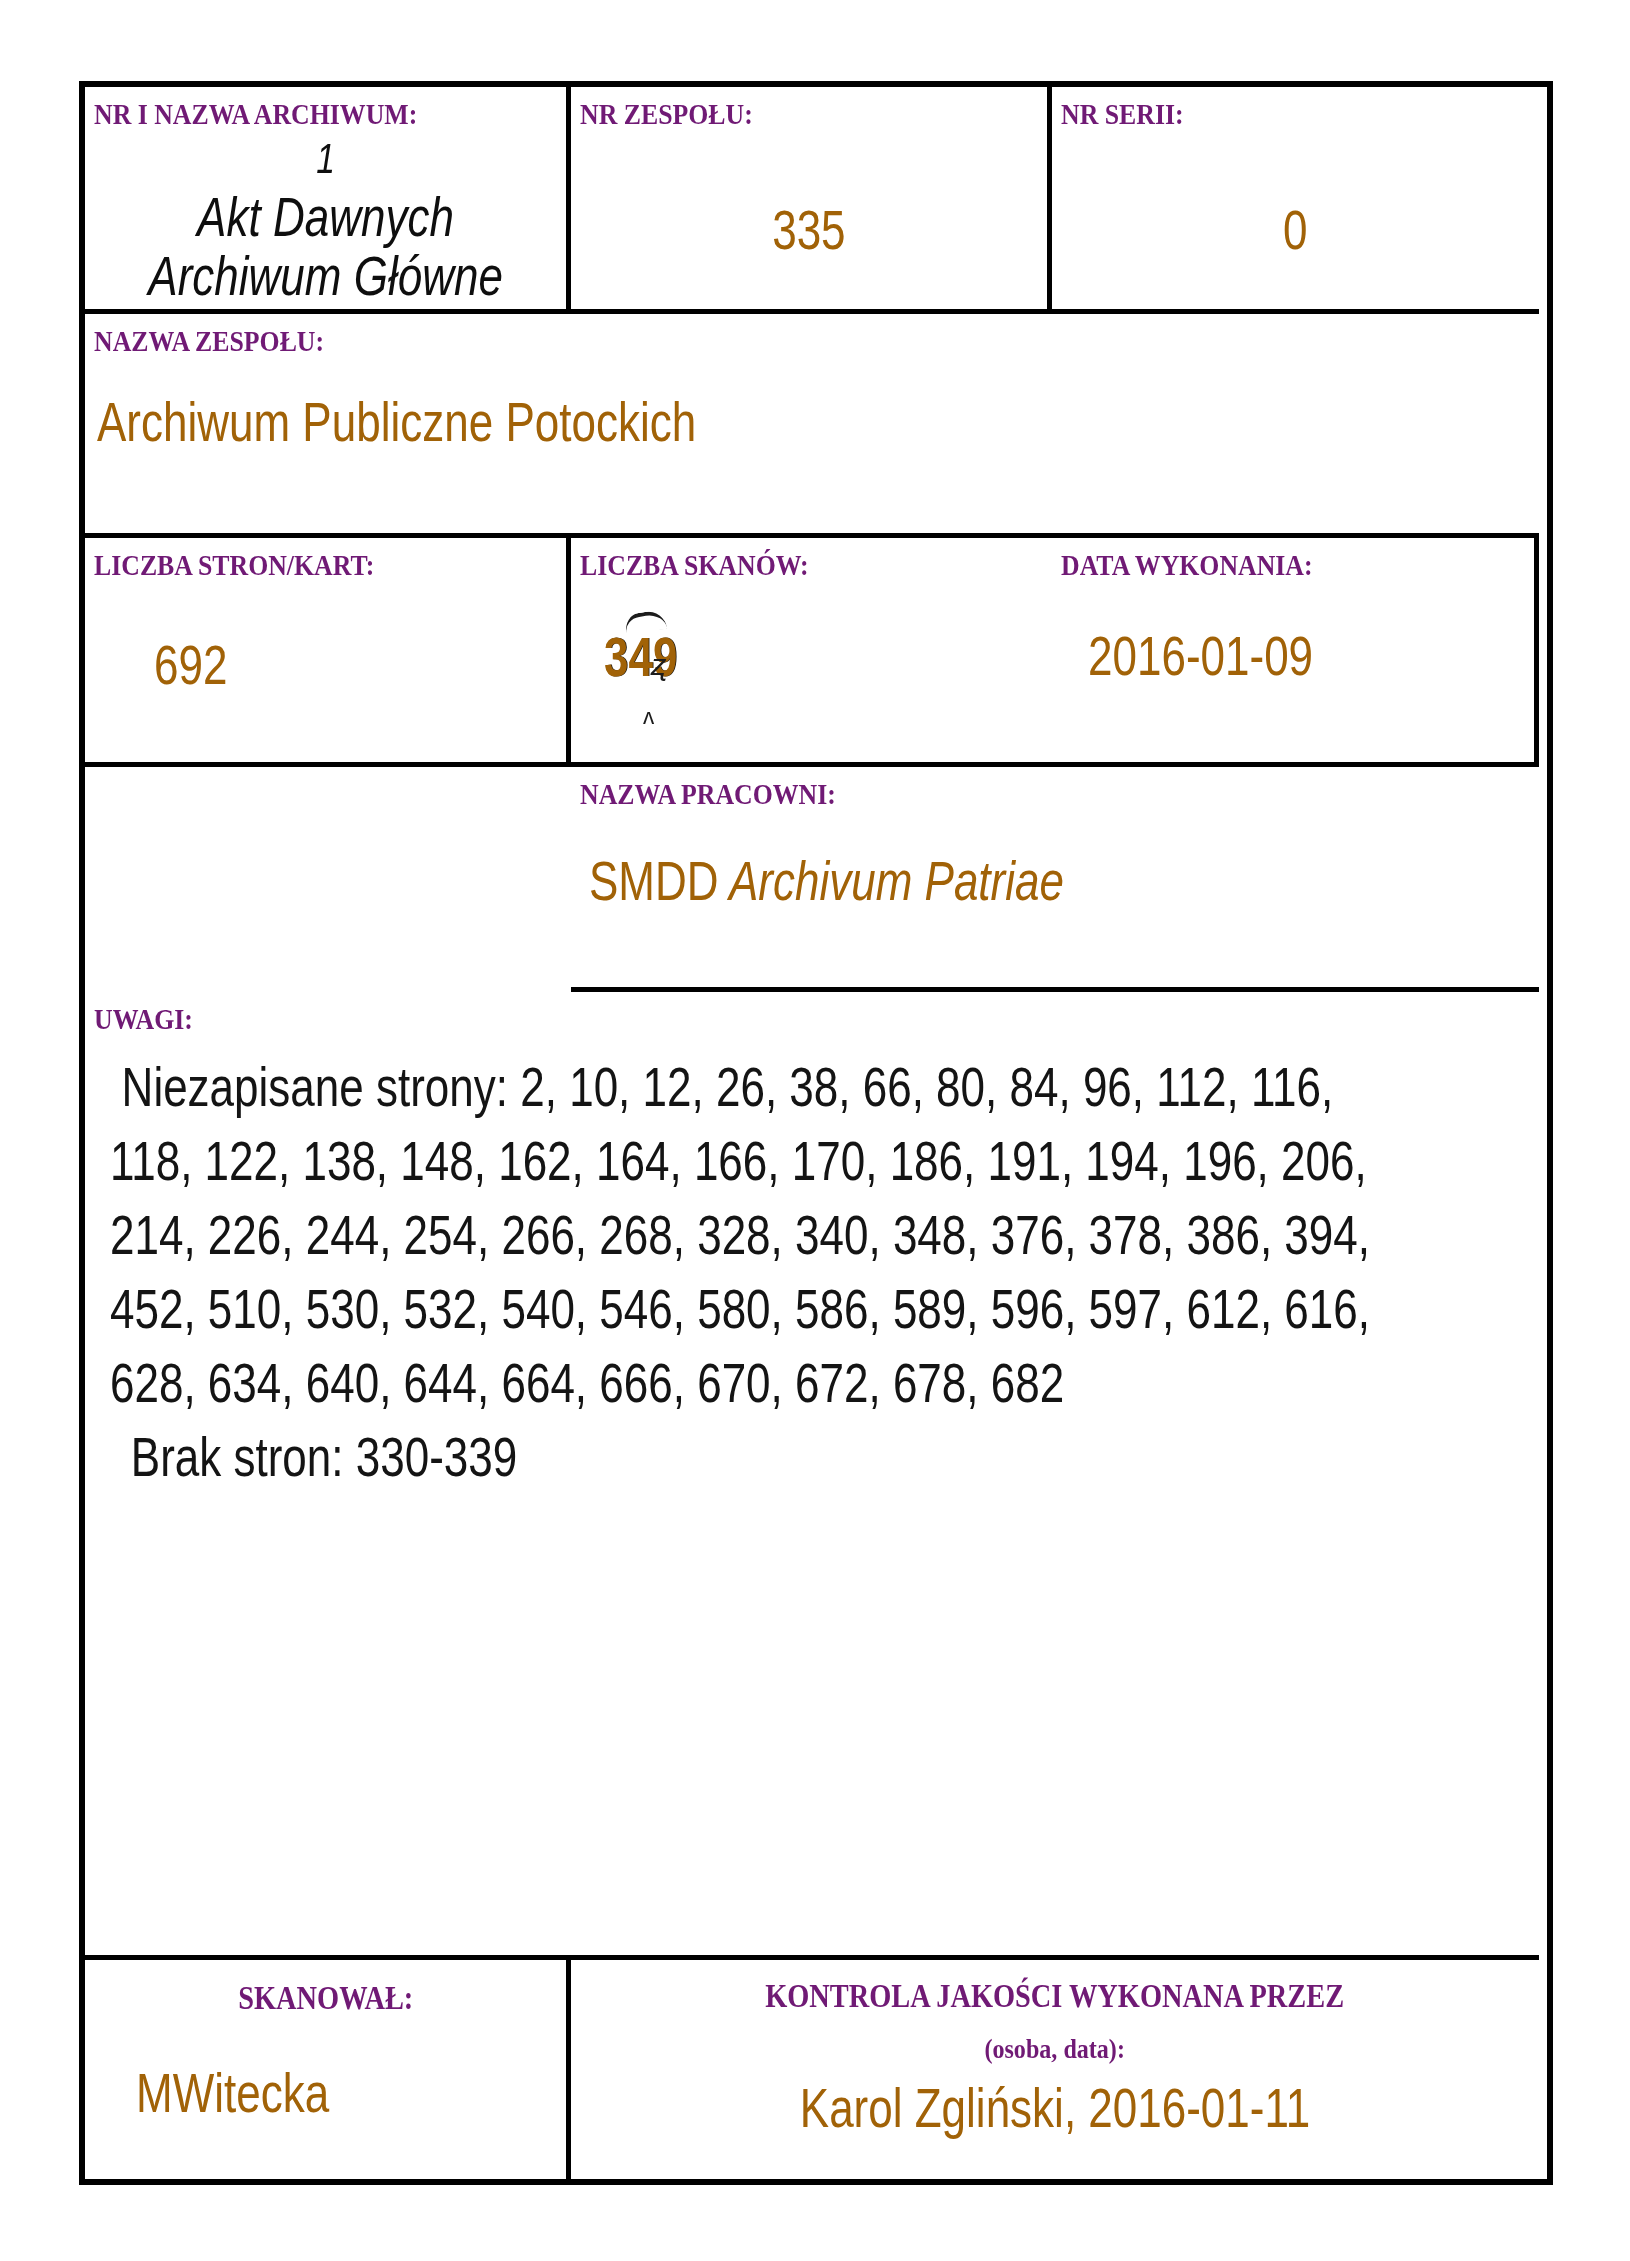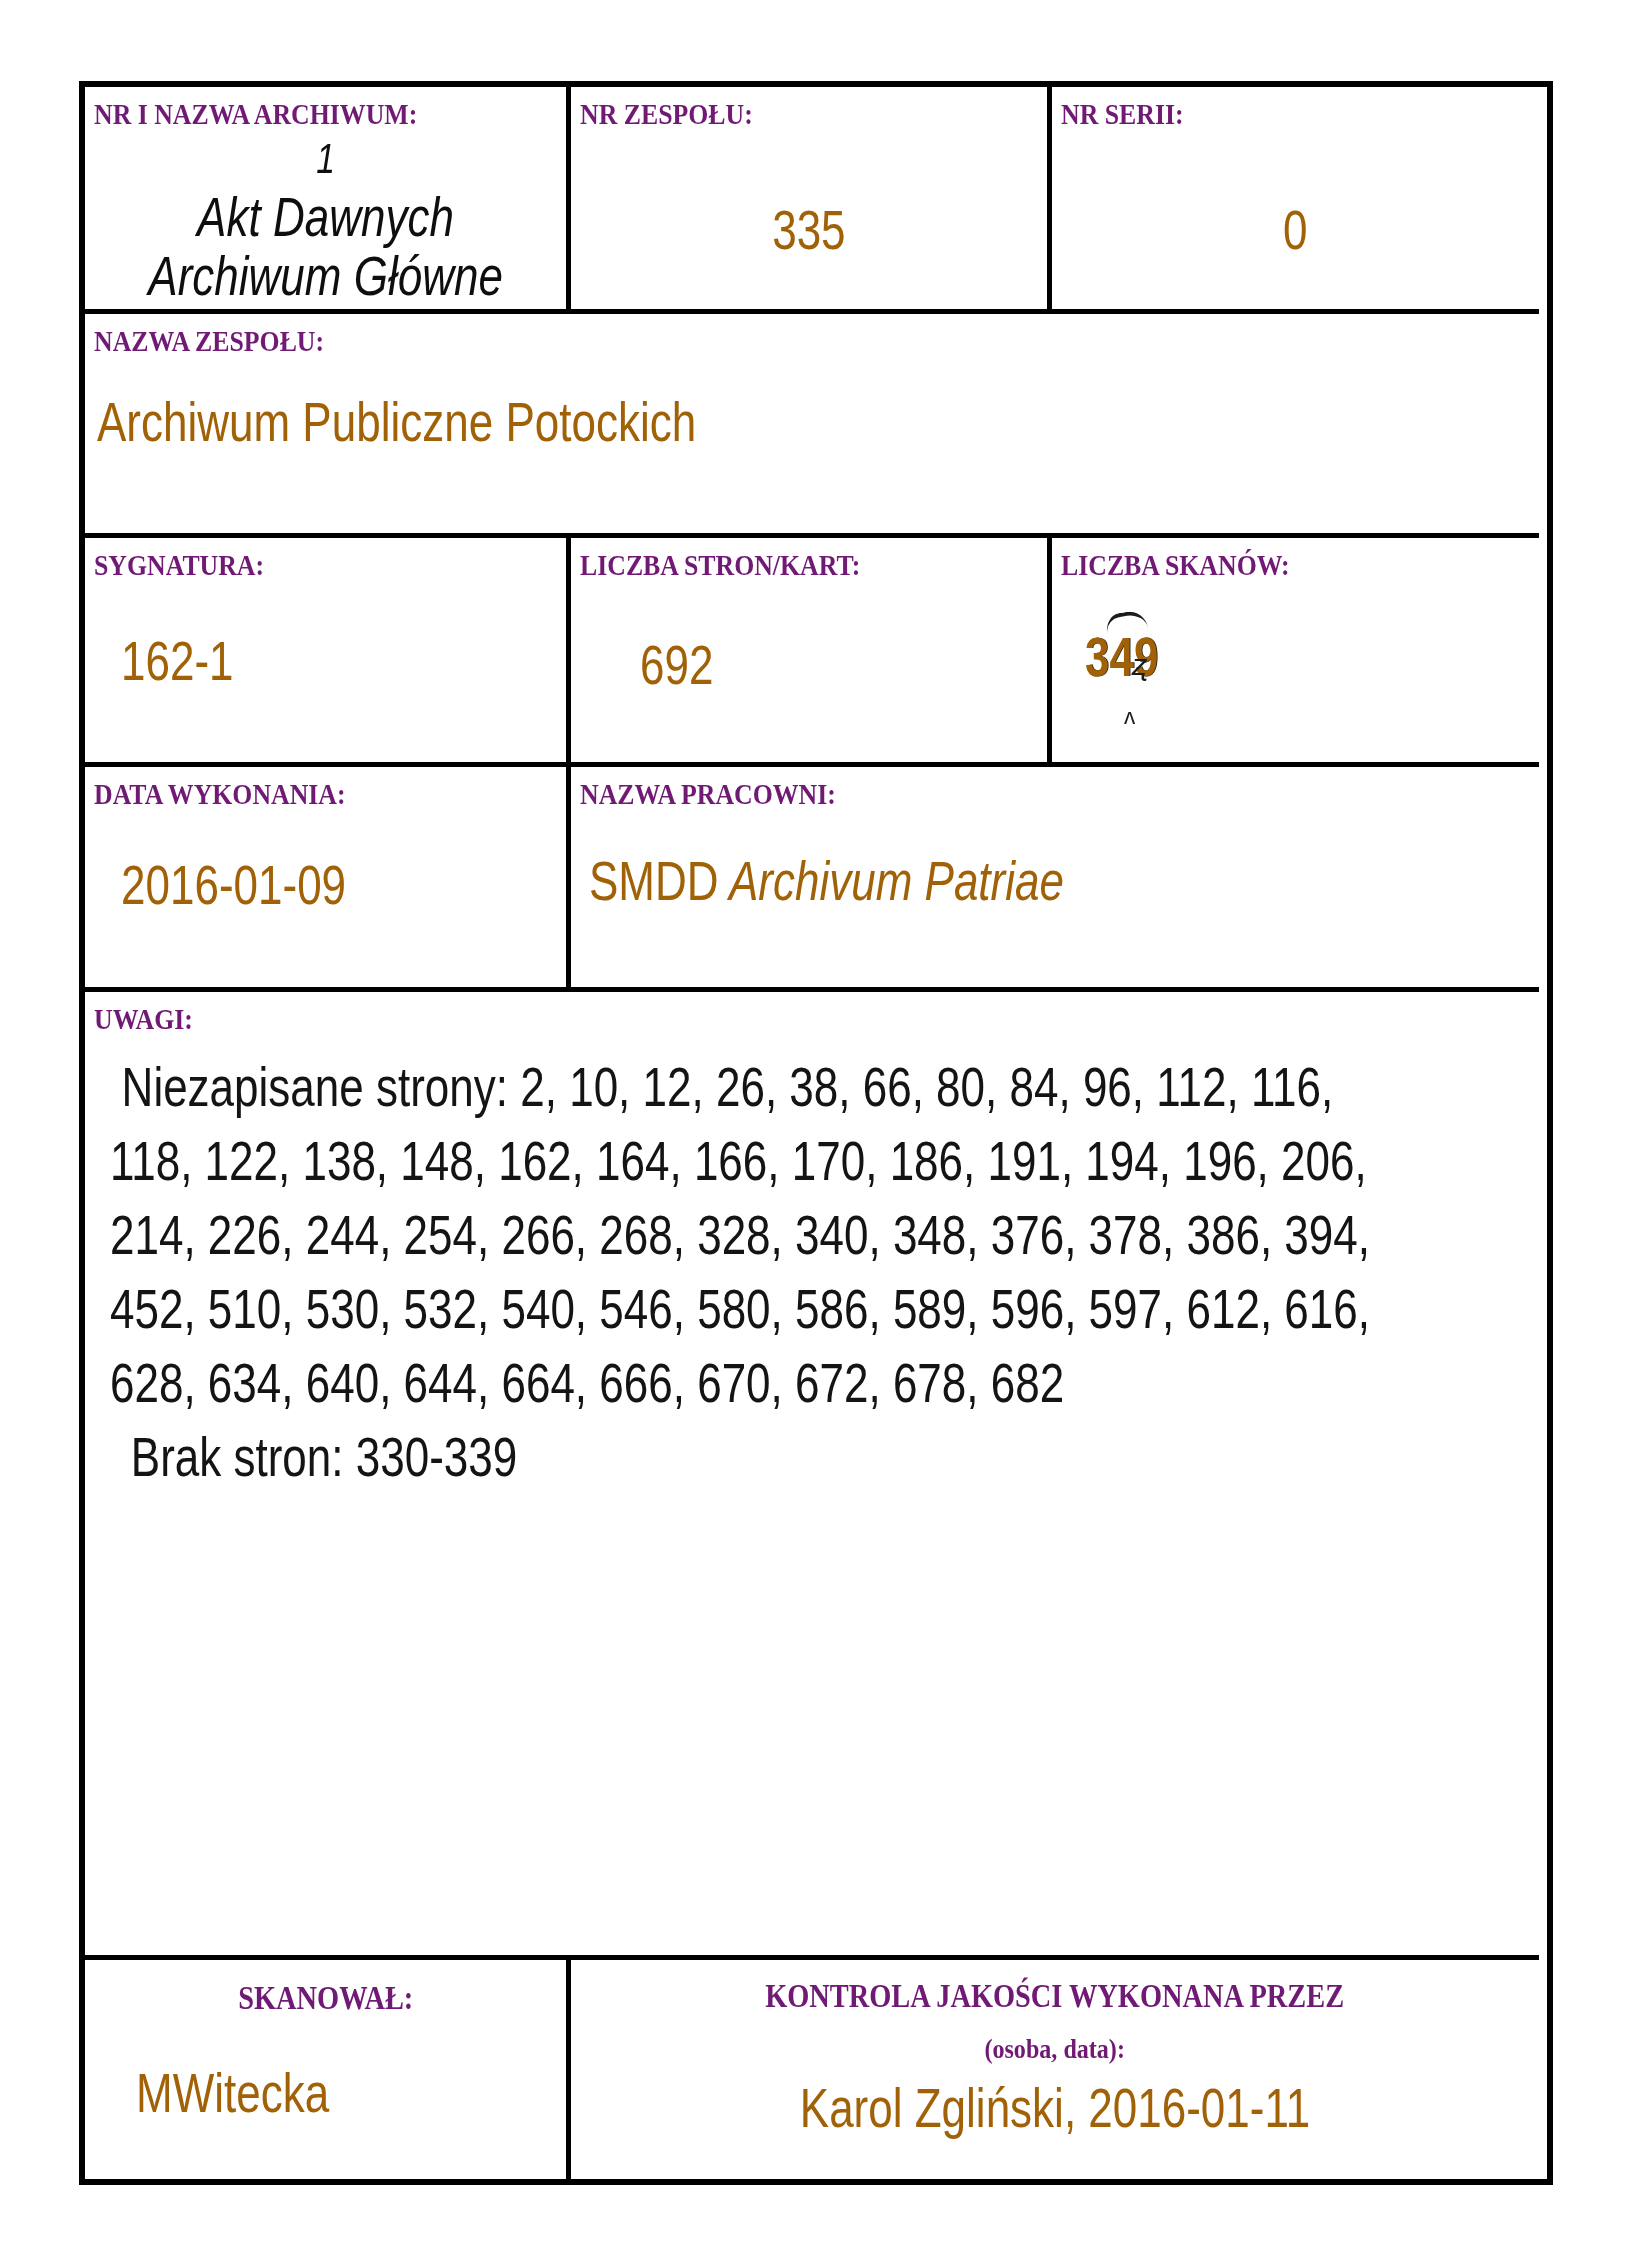--- a/index.html
+++ b/index.html
@@ -86,24 +86,20 @@
       <div class="lbl"><span>NR SERII:</span></div>
       <div class="val center" style="top:115px;"><span class="cx">0</span></div>
     </div>
 
     <div class="cell span3 last-col">
       <div class="lbl"><span>NAZWA ZESPOŁU:</span></div>
       <div class="val" style="top:80px;left:12px;"><span class="cx">Archiwum Publiczne Potockich</span></div>
     </div>
 
     <div class="cell">
-      <div class="lbl"><span>SYGNATURA:</span></div>
-      <div class="val" style="top:95px;left:36px;"><span class="cx">162-1</span></div>
-    </div>
-    <div class="cell">
       <div class="lbl"><span>LICZBA STRON/KART:</span></div>
       <div class="val" style="top:99px;left:69px;"><span class="cx">692</span></div>
     </div>
     <div class="cell last-col">
       <div class="lbl"><span>LICZBA SKANÓW:</span></div>
       <div class="val" style="top:91px;left:33px;"><span class="cx scan-val">349</span></div>
       <div class="arc-mark"></div>
       <div class="squig-mark"><span>ʐ</span></div>
       <div class="caret-mark"><span>ʌ</span></div>
     </div>

